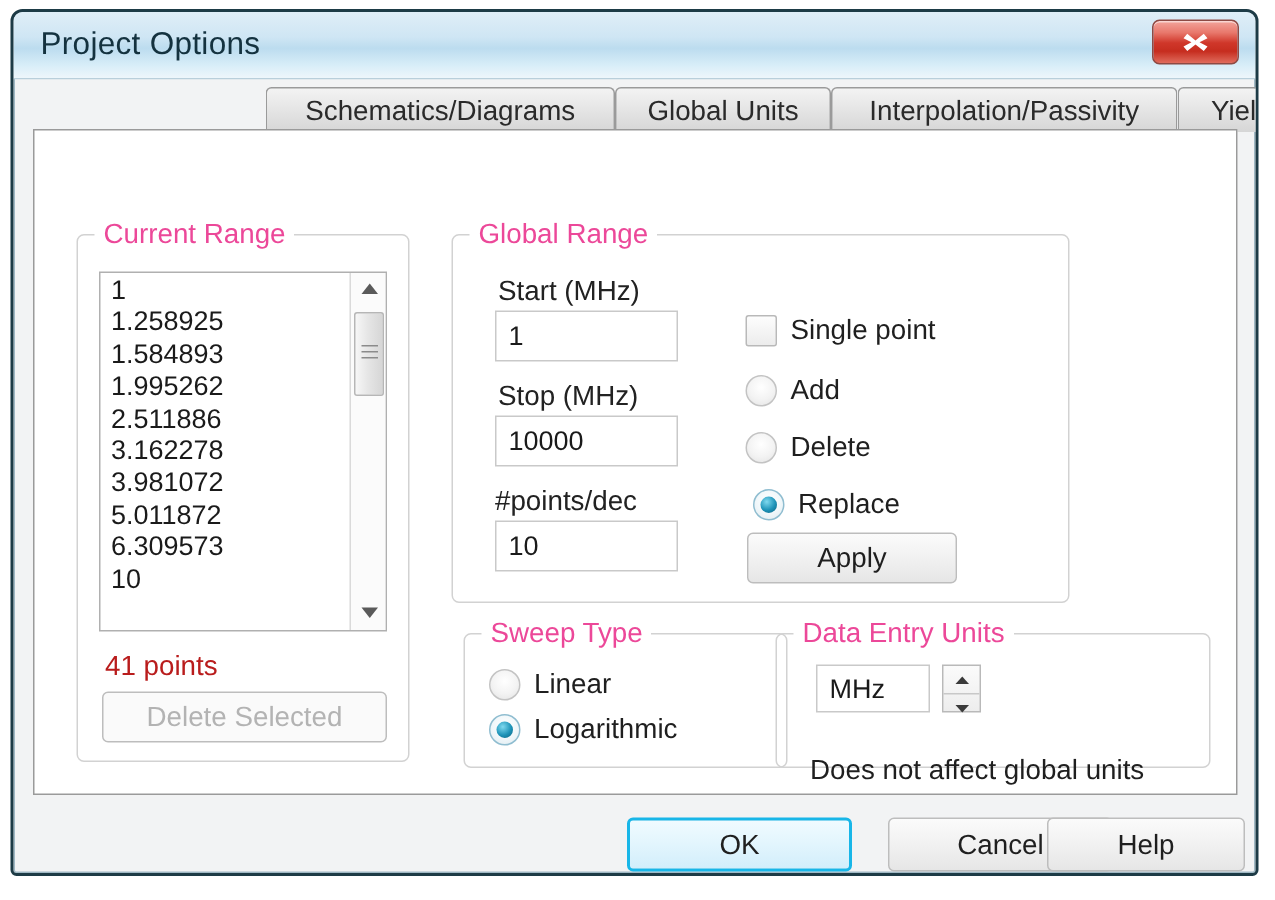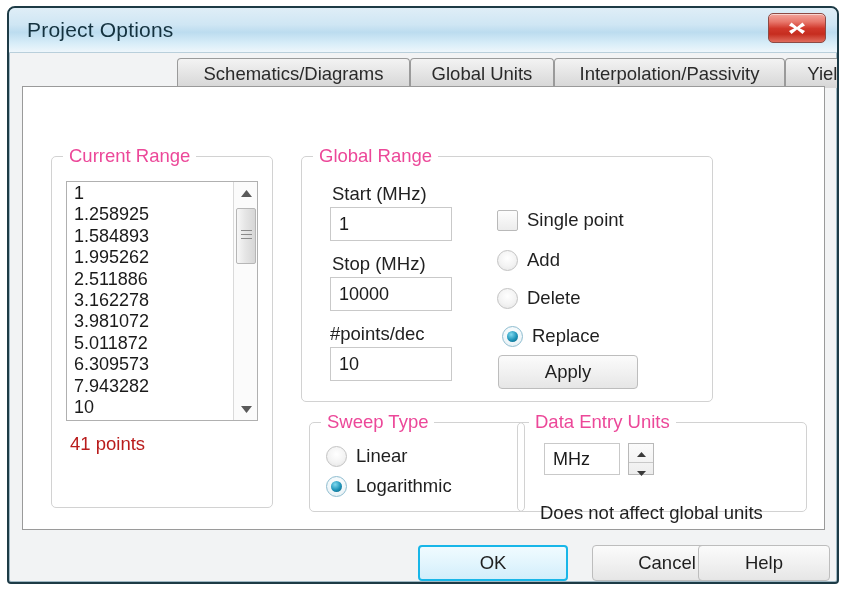--- a/index.html
+++ b/index.html
@@ -379,21 +379,20 @@
       <div class="list-items">
         <div class="list-item">1</div>
         <div class="list-item">1.258925</div>
         <div class="list-item">1.584893</div>
         <div class="list-item">1.995262</div>
         <div class="list-item">2.511886</div>
         <div class="list-item">3.162278</div>
         <div class="list-item">3.981072</div>
         <div class="list-item">5.011872</div>
         <div class="list-item">6.309573</div>
-        <div class="list-item">7.943282</div>
         <div class="list-item">10</div>
       </div>
 
       <div class="scrollbar">
         <div class="sb-btn sb-up">
           <span>
             <svg width="13" height="9" viewBox="0 0 13 9">
                 <path d="M6.5 1 L12 8 L1 8 Z" fill="#5a5a5a"></path>
               </svg>
           </span>
@@ -409,20 +408,21 @@
           <span>
             <svg width="13" height="9" viewBox="0 0 13 9">
                 <path d="M6.5 8 L1 1 L12 1 Z" fill="#5a5a5a"></path>
               </svg>
           </span>
         </div>
       </div>
     </div>
 
     <div class="points-label">41 points</div>
+    <div class="btn disabled" id="btn-delete-selected">Delete Selected</div>
   </div>
 
   <div class="group" id="grp-modify">
     <div class="group-title">Global Range</div>
 
     <div class="fld-label" id="lbl-start">Start (MHz)</div>
     <input class="textfield" id="in-start" value="1" style="">
 
     <div class="fld-label" id="lbl-stop">Stop (MHz)</div>
     <input class="textfield" id="in-stop" value="10000" style="">

